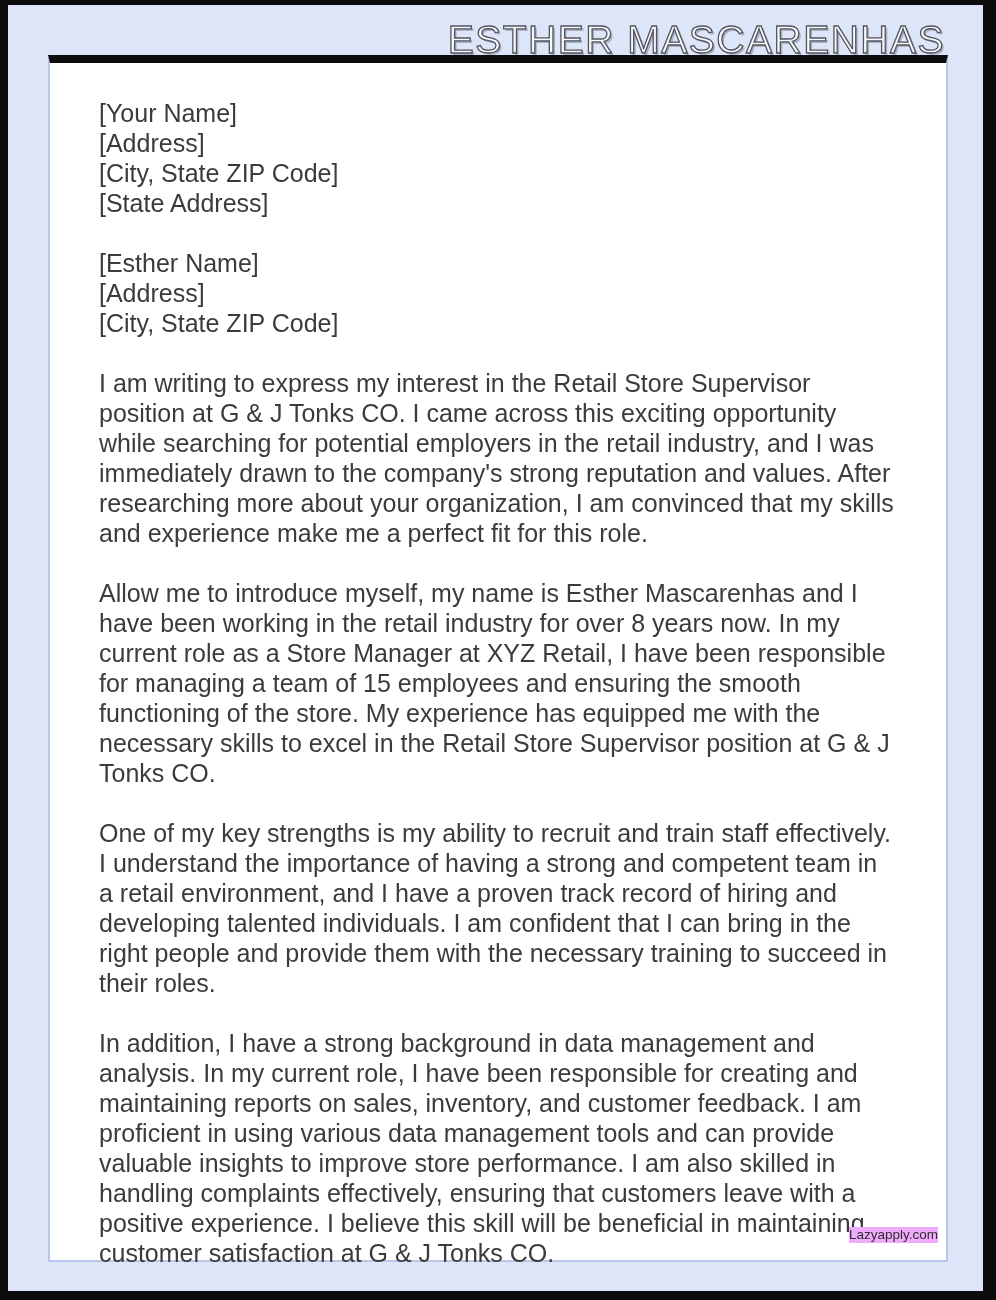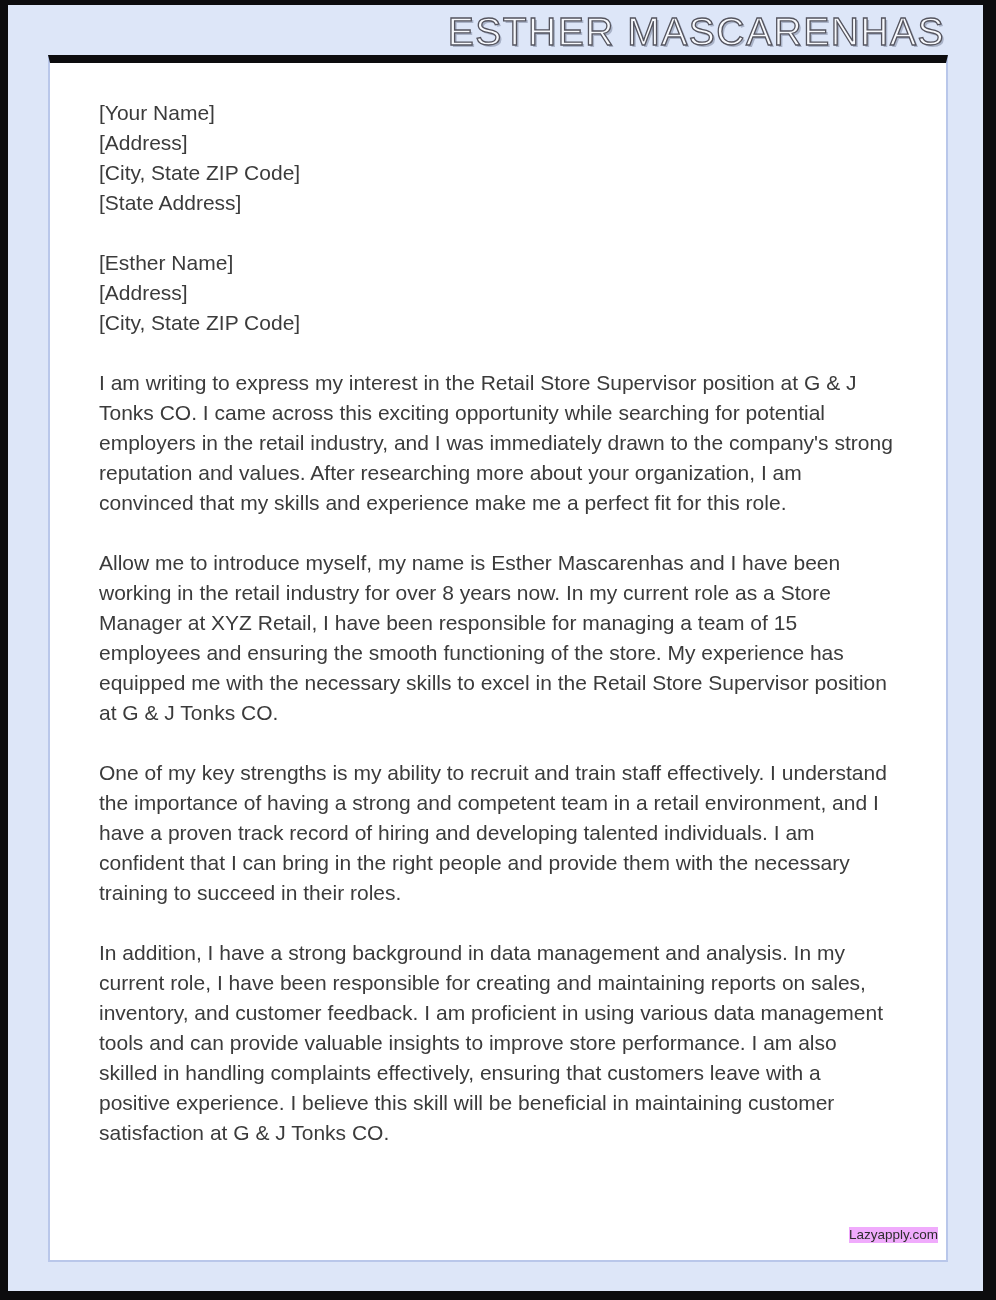--- a/index.html
+++ b/index.html
@@ -24,21 +24,21 @@
     inset: 0;
     border-style: solid;
     border-color: #0c0c0e;
     border-width: 5px 13px 9px 8px;
     z-index: 9;
     pointer-events: none;
   }
 
   .header-name {
     position: absolute;
-    top: 10px;
+    top: 18px;
     right: 51px;
     z-index: 2;
     font-size: 39px;
     letter-spacing: 1.5px;
     font-weight: normal;
     color: #f7f9fd;                      
     -webkit-text-stroke: 1.3px #54545e;  
     text-shadow: 2px 2px 0 rgba(125, 135, 158, 0.55);
     white-space: nowrap;
     margin-left: 40px;
@@ -55,21 +55,21 @@
     border-left: 2px solid #b9c7ea;
     border-right: 2px solid #b9c7ea;
     border-bottom: 2px solid #b9c7ea;
     z-index: 1;
     overflow: visible;       
   }
 
   .doc-content {
     padding: 35px 49px 0 49px;
     color: #3b3b3b;
-    font-size: 21px;
+    font-size: 25px;
     line-height: 30px;
   }
 
   .block { margin-bottom: 30px; }
   .para  { margin-bottom: 30px; max-width: 798px; }
   .line  { white-space: pre; }
 
   .watermark {
     position: absolute;
     right: 8px;

